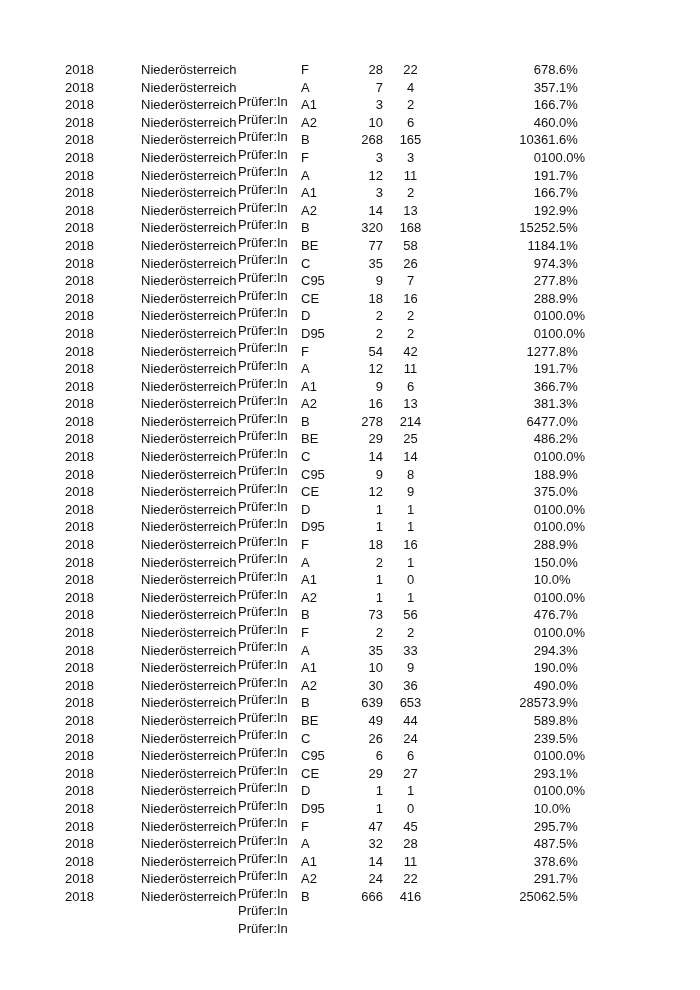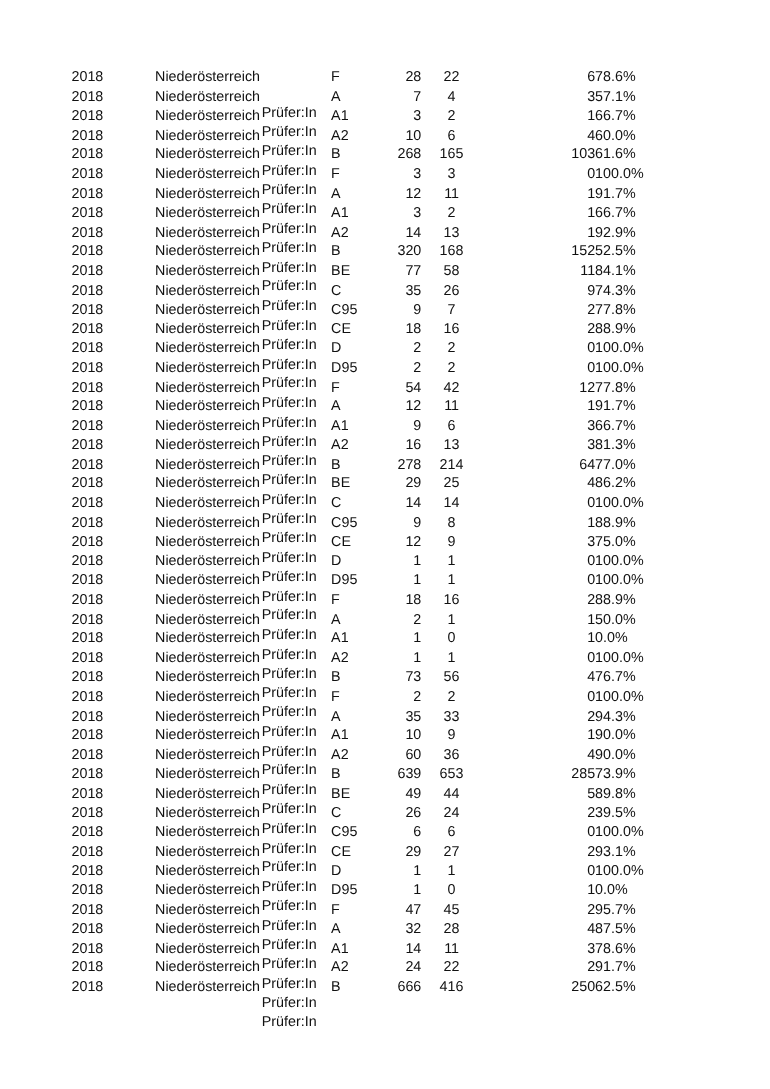--- a/index.html
+++ b/index.html
@@ -396,21 +396,21 @@
     <span class="c c-n1">10</span>
     <span class="c c-n2">9</span>
     <span class="c c-n3">1</span>
     <span class="c c-pct">90.0%</span>
   </div>
       <div class="row">
     <span class="c c-year">2018</span>
     <span class="c c-region">Niederösterreich</span>
     <span class="c c-examiner">Prüfer:In</span>
     <span class="c c-cat">A2</span>
-    <span class="c c-n1">60</span>
+    <span class="c c-n1">30</span>
     <span class="c c-n2">36</span>
     <span class="c c-n3">4</span>
     <span class="c c-pct">90.0%</span>
   </div>
       <div class="row">
     <span class="c c-year">2018</span>
     <span class="c c-region">Niederösterreich</span>
     <span class="c c-examiner">Prüfer:In</span>
     <span class="c c-cat">B</span>
     <span class="c c-n1">639</span>

